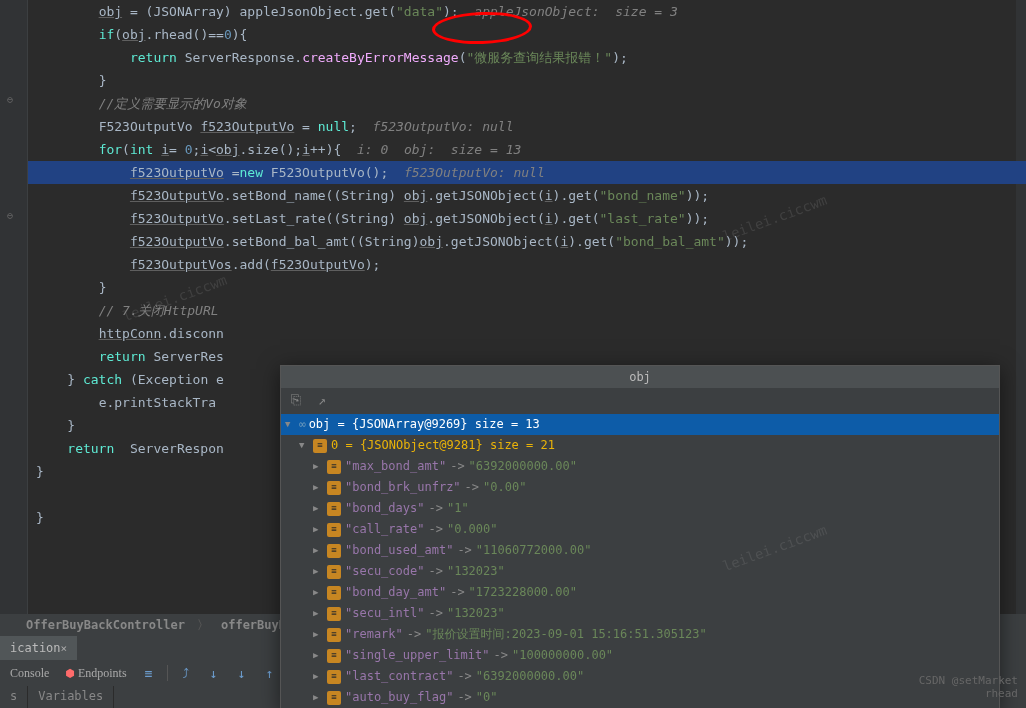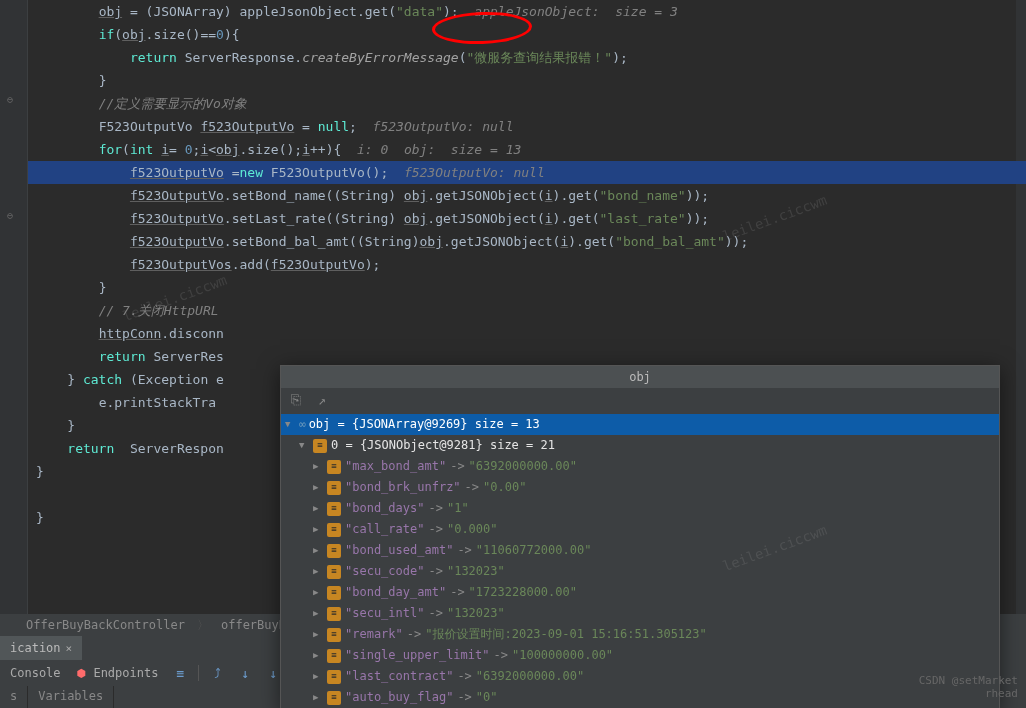--- a/index.html
+++ b/index.html
@@ -25,71 +25,70 @@
   left: 28px; right: 0; top: 0;
   line-height: 23px;
 }
 .line { white-space: pre; padding-left: 8px; }
 .line.hl { background: #214283; }
 .kw { color: #5eead4; }
 .str { color: #6a8759; }
 .num { color: #6897bb; }
 .cm { color: #808080; font-style: italic; }
 .var { text-decoration: underline; text-decoration-color: #5f5f5f; }
-.fn { color: #a3a3a3; font-style: italic; }
+.fn { color: #f0abfc; }
 .circle {
   position: absolute;
   border: 3px solid #ff0000;
   border-radius: 50%;
   width: 100px; height: 32px;
   left: 432px; top: 12px;
   transform: rotate(-2deg);
   pointer-events: none;
 }
 .breadcrumb {
   position: absolute;
   left: 0; right: 0; top: 614px;
   height: 22px;
   background: #3c3f41;
   display: flex;
   align-items: center;
   padding-left: 20px;
   font-size: 12px;
   color: #888;
 }
-.breadcrumb span { padding: 0 6px; }
+.breadcrumb span { padding: 0 6px; font-weight: bold; }
 .bc-sep { color: #555; }
 .tabbar {
   position: absolute;
   left: 0; right: 0; top: 636px;
   height: 24px;
   background: #3c3f41;
   display: flex;
 }
 .tab {
   padding: 4px 10px;
   background: #515658;
   color: #bbb;
   font-size: 12px;
   display: flex;
   align-items: center;
-  gap: 5px;
 }
 .tab .x { color: #aaa; font-size: 11px; }
 .toolbar2 {
   position: absolute;
   left: 0; right: 0; top: 660px;
   height: 26px;
   background: #3c3f41;
   display: flex;
   align-items: center;
   padding-left: 6px;
   gap: 8px;
 }
-.toolbar2 .lbl { font-size: 12px; color: #aaa; padding: 0 4px; }
+.toolbar2 .lbl { font-size: 12px; color: #aaa; padding: 0 4px; font-family: Liberation Serif, serif; }
 .toolbar2 .ep { color: #ff6b6b; font-size: 11px; }
 .toolbar2 .ico {
   width: 20px; height: 20px;
   display: inline-flex;
   align-items: center; justify-content: center;
   color: #6c9ccd;
   font-size: 13px;
 }
 .subtabs {
   position: absolute;
@@ -152,21 +151,21 @@
   color: #2b2b2b;
   font-size: 9px;
   display: inline-flex;
   align-items: center; justify-content: center;
   border-radius: 2px;
   margin-right: 4px;
 }
 .tree-row .objico { color: #6897bb; margin-right: 3px; font-size: 11px; }
 .tree-row .key { color: #9876aa; }
 .tree-row .val { color: #6a8759; }
-.tree-row .meta { color: #e5e5e5; }
+.tree-row .meta { color: #eab308; }
 .tree-row .arr2 { color: #888; padding: 0 4px; }
 .watermark {
   position: absolute;
   color: rgba(150,150,150,0.2);
   font-size: 14px;
   transform: rotate(-20deg);
   pointer-events: none;
 }
 .wm1 { left: 120px; top: 290px; }
 .wm2 { left: 720px; top: 210px; }
@@ -184,21 +183,21 @@
 <body>
 
 <div class="gutter">
   <span class="gutter-icon" style="top:94px">⊖</span>
   <span class="gutter-icon" style="top:210px">⊖</span>
 </div>
 <div class="rcol"></div>
 
 <div class="code-area">
 <div class="line">        <span class="var">obj</span><span> = (JSONArray) appleJsonObject.get(</span><span class="str">"data"</span><span>);  </span><span class="cm">appleJsonObject:  size = 3</span></div>
-<div class="line">        <span class="kw">if</span><span>(</span><span class="var">obj</span><span>.size()==</span><span class="num">0</span><span>){</span></div>
+<div class="line">        <span class="kw">if</span><span>(</span><span class="var">obj</span><span>.rhead()==</span><span class="num">0</span><span>){</span></div>
 <div class="line">            <span class="kw">return</span><span> ServerResponse.</span><span class="fn">createByErrorMessage</span><span>(</span><span class="str">"微服务查询结果报错！"</span><span>);</span></div>
 <div class="line">        <span>}</span></div>
 <div class="line">        <span class="cm">//定义需要显示的Vo对象</span></div>
 <div class="line">        <span>F523OutputVo </span><span class="var">f523OutputVo</span><span> = </span><span class="kw">null</span><span>;  </span><span class="cm">f523OutputVo: null</span></div>
 <div class="line">        <span class="kw">for</span><span>(</span><span class="kw">int</span><span> </span><span class="var">i</span><span>= </span><span class="num">0</span><span>;</span><span class="var">i</span><span>&lt;</span><span class="var">obj</span><span>.size();</span><span class="var">i</span><span>++){  </span><span class="cm">i: 0  obj:  size = 13</span></div>
 <div class="line hl">            <span class="var">f523OutputVo</span><span> =</span><span class="kw">new</span><span> F523OutputVo();  </span><span class="cm">f523OutputVo: null</span></div>
 <div class="line">            <span class="var">f523OutputVo</span><span>.setBond_name((String) </span><span class="var">obj</span><span>.getJSONObject(</span><span class="var">i</span><span>).get(</span><span class="str">"bond_name"</span><span>));</span></div>
 <div class="line">            <span class="var">f523OutputVo</span><span>.setLast_rate((String) </span><span class="var">obj</span><span>.getJSONObject(</span><span class="var">i</span><span>).get(</span><span class="str">"last_rate"</span><span>));</span></div>
 <div class="line">            <span class="var">f523OutputVo</span><span>.setBond_bal_amt((String)</span><span class="var">obj</span><span>.getJSONObject(</span><span class="var">i</span><span>).get(</span><span class="str">"bond_bal_amt"</span><span>));</span></div>
 <div class="line">            <span class="var">f523OutputVos</span><span>.add(</span><span class="var">f523OutputVo</span><span>);</span></div>

